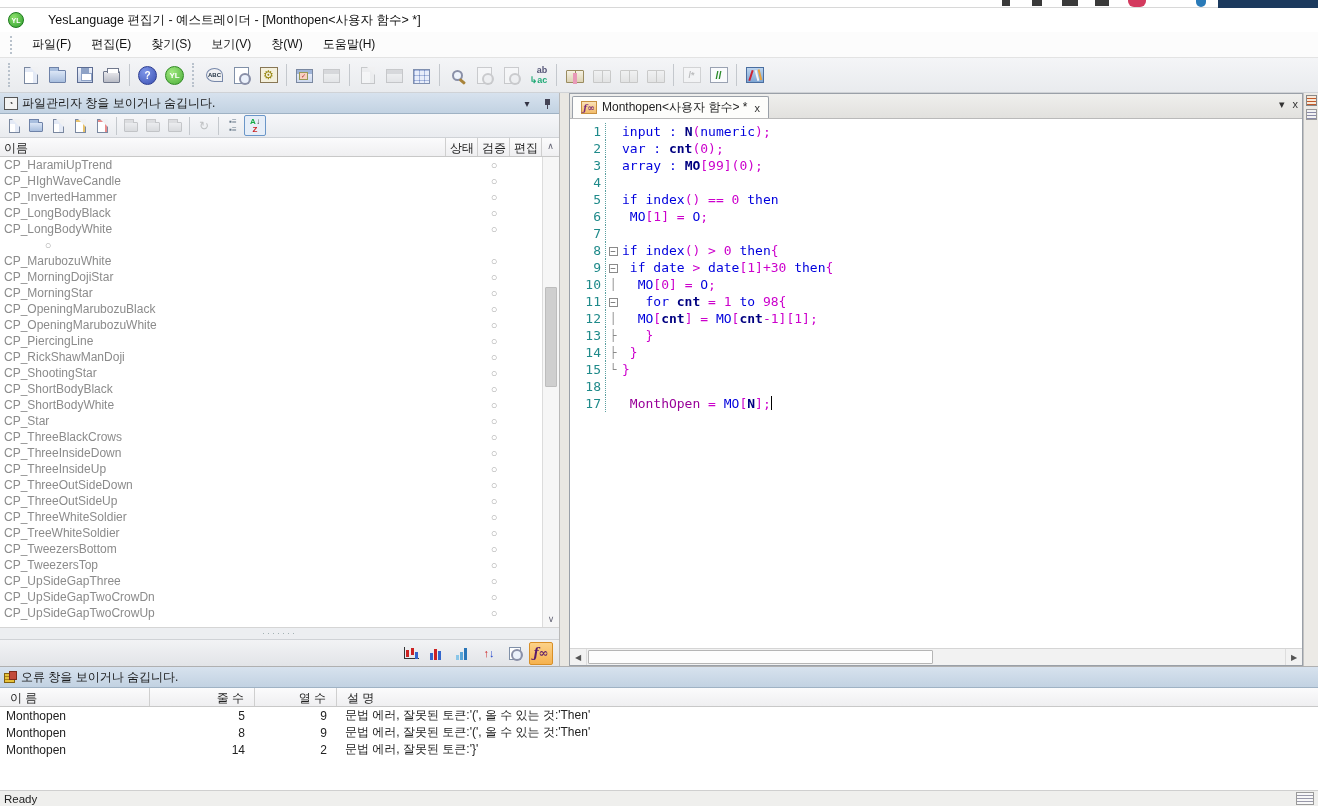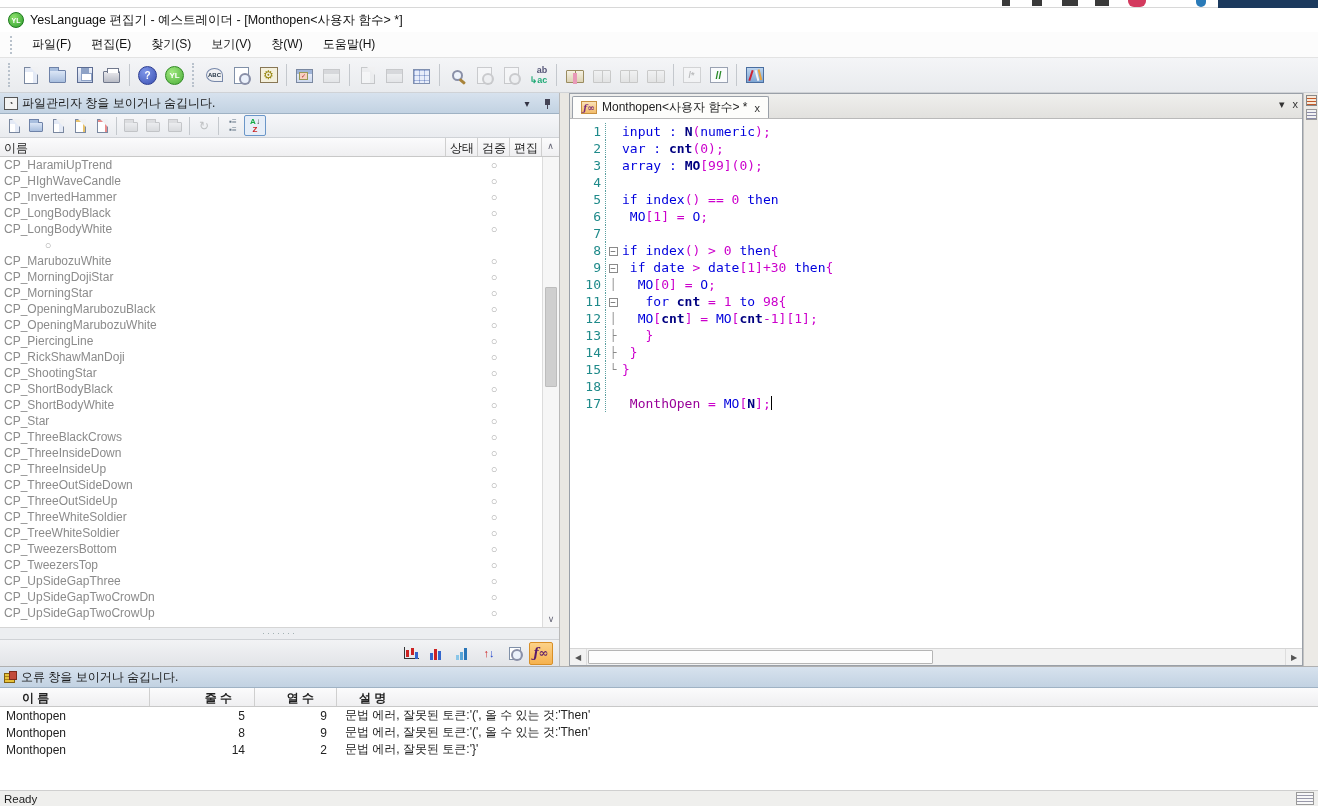--- a/index.html
+++ b/index.html
@@ -7,21 +7,21 @@
   body { font-family:"Liberation Sans", sans-serif; font-size:12px; color:#222; background:#f0efec; position:relative; }
 
   
   .top-strip { height:8px; background:#fff; position:relative; border-bottom:1px solid #d8d8d8; }
   .top-strip .navy { position:absolute; right:0; top:0; width:100px; height:8px; background:#1c3a5e; }
   .top-strip .dot-red { position:absolute; left:1128px; top:0; width:18px; height:7px; background:#d33a5e; border-radius:0 0 6px 6px; }
   .top-strip .dot-blue { position:absolute; left:1196px; top:0; width:10px; height:7px; background:#2a7ab8; border-radius:0 0 5px 5px; }
   .top-strip .dash { position:absolute; top:0; height:6px; background:#3a3a3a; }
 
   
-  .title-bar { height:24px; background:#fff; display:flex; align-items:center; padding-left:8px; gap:6px; }
+  .title-bar { height:24px; background:#fff; display:flex; align-items:center; padding-left:8px; gap:24px; }
   .app-icon { width:16px; height:16px; border-radius:50%; background:radial-gradient(circle at 35% 30%, #8be06a, #2f9e2f); color:#fff; font-size:7px; font-weight:bold; display:flex; align-items:center; justify-content:center; border:1px solid #1c7a1c; }
   .title-text { font-size:12.5px; color:#111; }
 
   
   .menu-bar { height:26px; background:#fcfcfc; display:flex; align-items:center; padding-left:10px; gap:2px; border-bottom:1px solid #e3e3e3; }
   .menu-grip { width:4px; height:18px; border-left:2px dotted #b9c2cc; margin-right:6px; }
   .menu-item { padding:4px 10px; color:#111; cursor:default; }
 
   
   .toolbar { height:35px; background:linear-gradient(#f4f5f7,#e9ebee); display:flex; align-items:center; padding-left:4px; border-bottom:1px solid #cfd2d6; }
@@ -140,21 +140,21 @@
   .hs-thumb { position:absolute; left:18px; top:1px; bottom:1px; width:345px; background:#fdfdfd; border:1px solid #b5b5b5; border-radius:1px; }
 
   
   .right-strip { width:15px; background:#eceae6; border-left:1px solid #c2c2c2; display:flex; flex-direction:column; align-items:center; padding-top:2px; gap:3px; }
   .rs-ic { width:11px; height:11px; border:1px solid #888; background:repeating-linear-gradient(#f8e8d8 0 2px, #c25a2a 2px 3px); }
   .rs-ic2 { width:11px; height:11px; border:1px solid #999; background:repeating-linear-gradient(#f2f2f2 0 2px, #8a8aa8 2px 3px); }
 
   
   .error-panel { height:124px; display:flex; flex-direction:column; background:#fff; border-top:1px solid #b0b0b0; }
   .err-header-row { height:19px; display:flex; background:linear-gradient(#fbfbfc,#efeff1); border-bottom:1px solid #c8c8c8; font-size:12px; flex:0 0 auto; }
-  .eh-cell { padding:2px 22px; border-right:1px solid #cfcfcf; white-space:nowrap;font-weight:bold; }
+  .eh-cell { padding:2px 10px; border-right:1px solid #cfcfcf; white-space:nowrap; }
   .eh-name { width:150px; }
   .eh-line { width:105px; text-align:right; }
   .eh-col { width:82px; text-align:right; }
   .eh-desc { flex:1; border-right:none; }
   .erow { height:17px; display:flex; font-size:12px; color:#222; align-items:center; }
   .e-name { width:150px; padding:0 6px; }
   .e-line { width:105px; text-align:right; padding-right:10px; }
   .e-col { width:82px; text-align:right; padding-right:10px; }
   .e-desc { flex:1; padding-left:8px; white-space:nowrap; overflow:hidden; }
   .err-ic { width:13px; height:12px; position:relative; }

